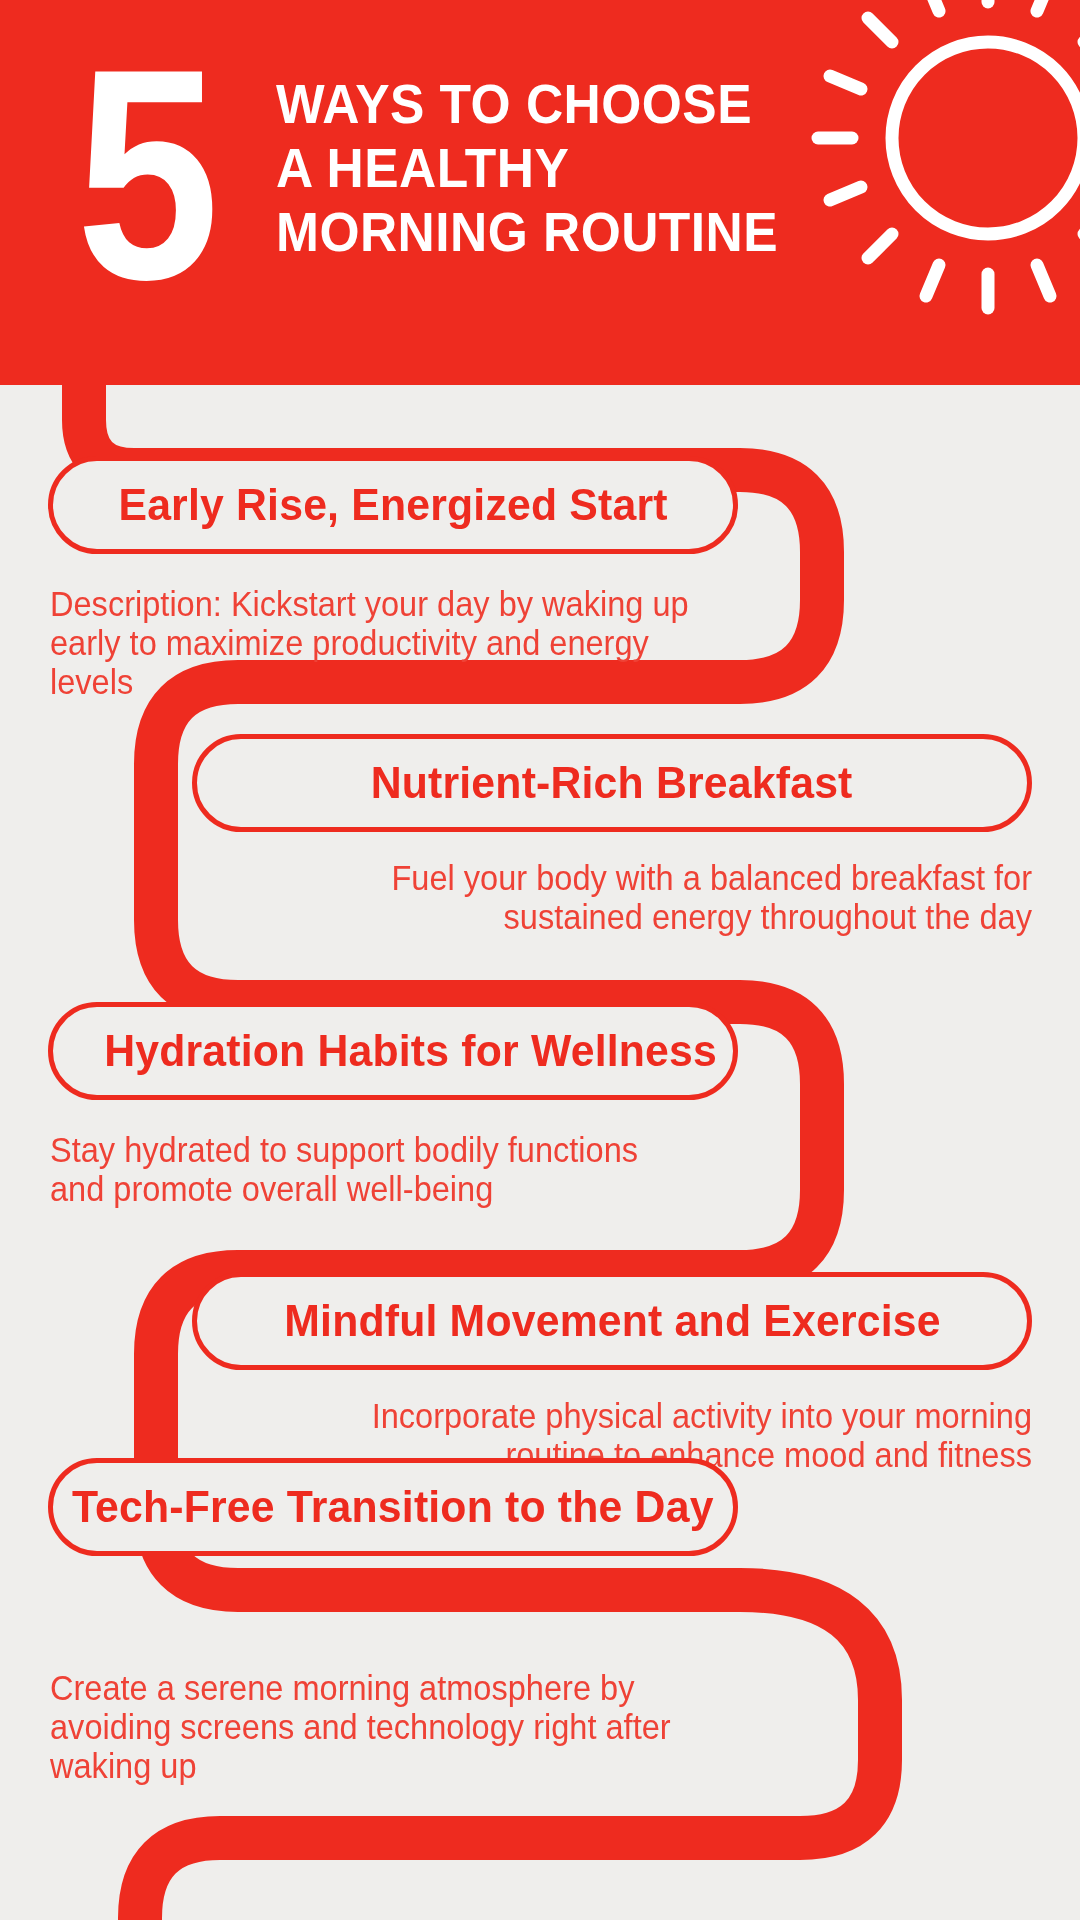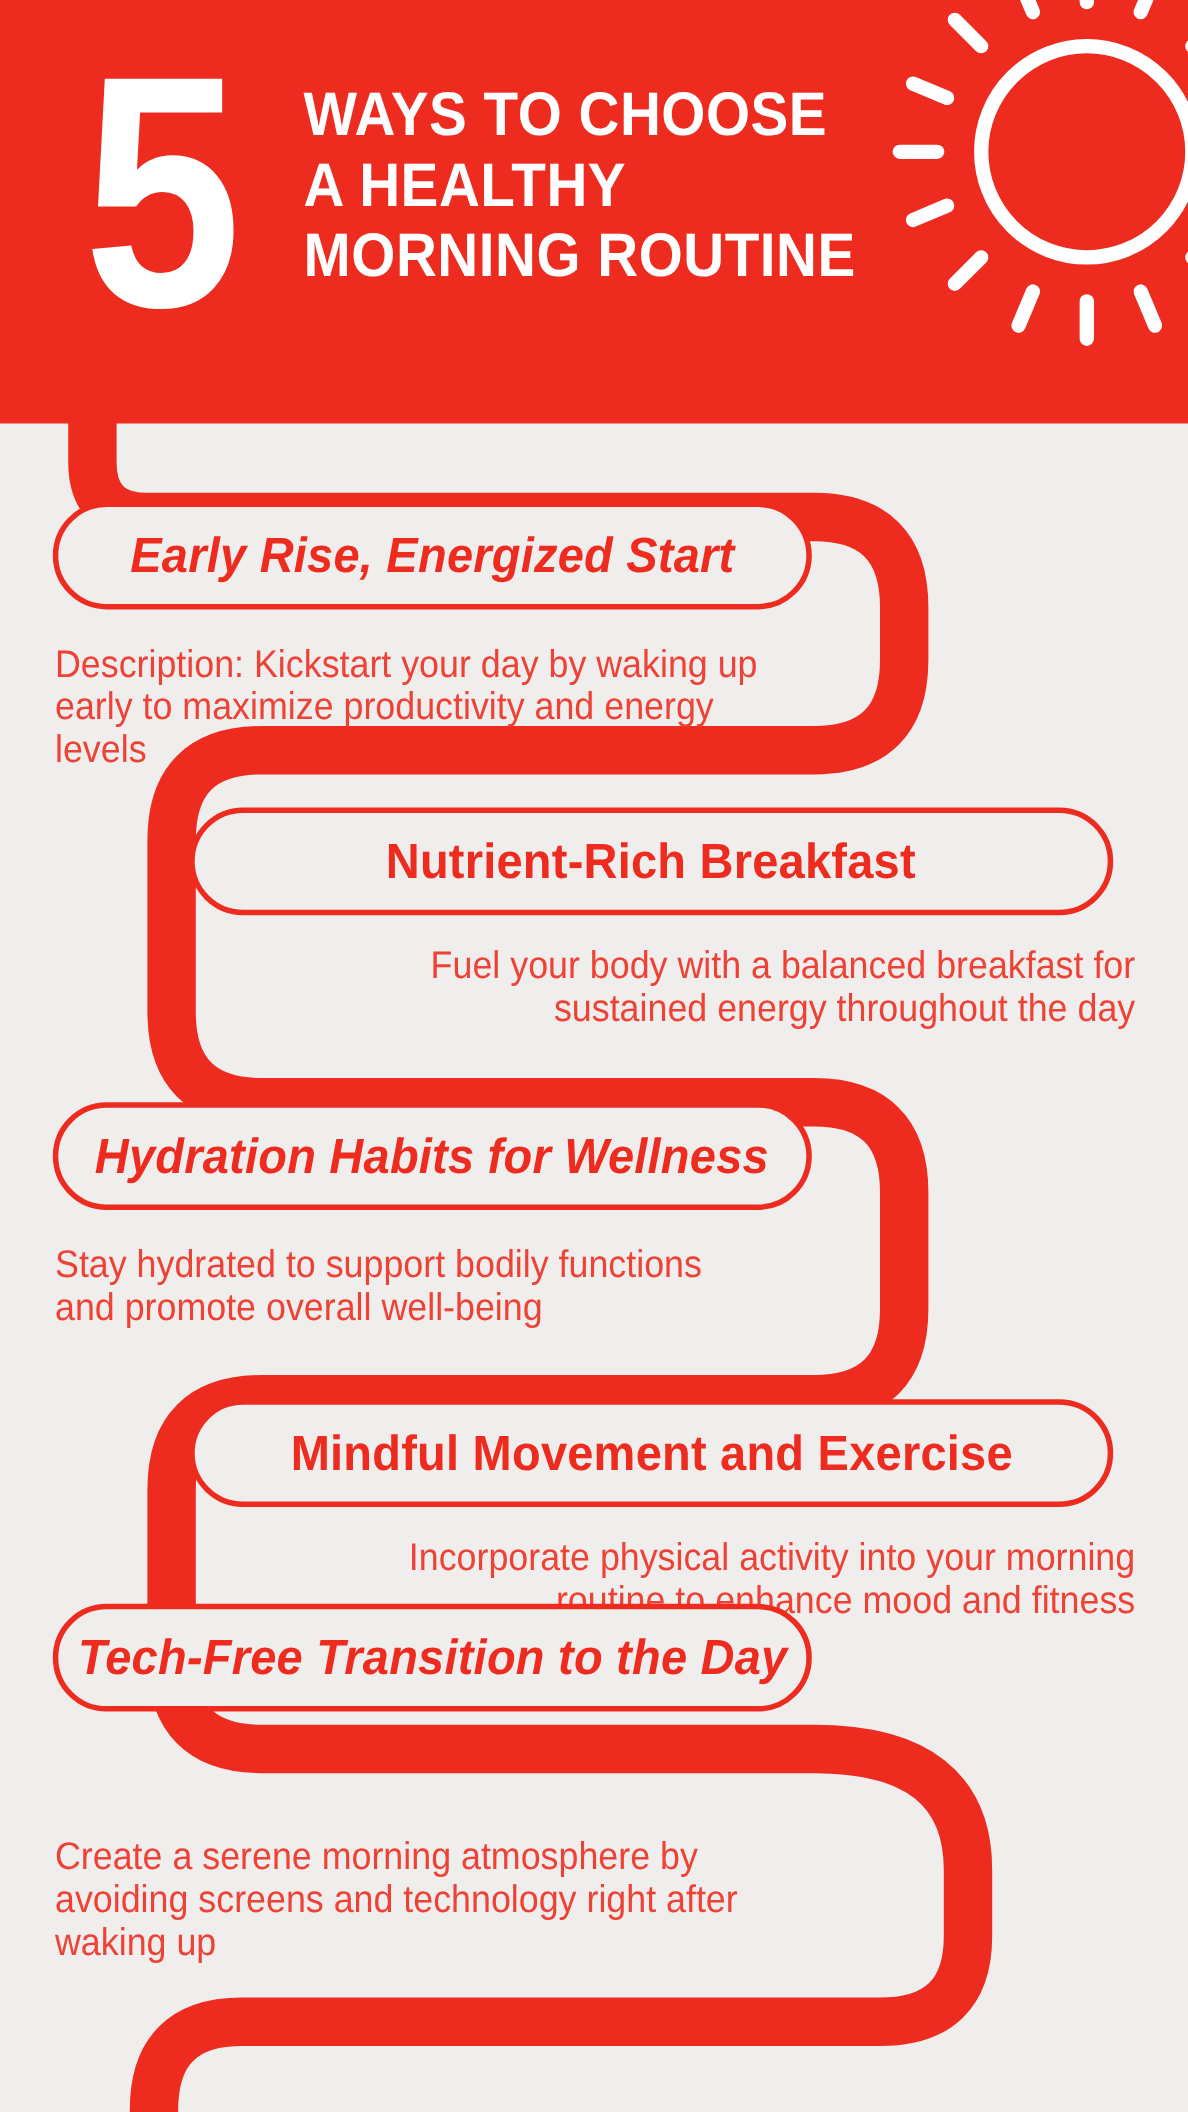--- a/index.html
+++ b/index.html
@@ -106,22 +106,22 @@
     font-weight: 300;
     font-size: 35px;
     line-height: 39px;
     color: #ef4236;
     transform: scaleX(0.93);
   }
   .desc.left  { text-align: left;  transform-origin: left top; }
   .desc.right { text-align: right; transform-origin: right top; }
 
   
-  .pill.align-left  { left: 48px; font-style: italic; }
-  .pill.align-right { right: 68px; justify-content: center; }
+  .pill.align-left  { left: 48px; }
+  .pill.align-right { right: 48px; justify-content: center; }
 </style>
 </head>
 <body>
 
 <div id="page">
 
   <div class="header">
 
     <div class="big-number">5</div>
 
@@ -191,21 +191,21 @@
   </div>
 
   <div class="step" style="top:0">
     <div class="pill align-right" style="top:734px; width:840px;">
       <span class="pill-title">Nutrient-Rich Breakfast</span>
     </div>
     <div class="desc right" style="top:858px; right:48px; width:720px;">Fuel your body with a balanced breakfast for sustained energy throughout the day</div>
   </div>
 
   <div class="step" style="top:0">
-    <div class="pill align-left" style="top:1002px; width:690px;">
+    <div class="pill align-left" style="top:1002px; width:690px;justify-content:flex-end;">
       <span class="pill-title">Hydration Habits for Wellness</span>
     </div>
     <div class="desc left" style="top:1130px; left:50px; width:680px;">Stay hydrated to support bodily functions and promote overall well-being</div>
   </div>
 
   <div class="step" style="top:0">
     <div class="pill align-right" style="top:1272px; width:840px;">
       <span class="pill-title">Mindful Movement and Exercise</span>
     </div>
     <div class="desc right" style="top:1396px; right:48px; width:720px;">Incorporate physical activity into your morning routine to enhance mood and fitness</div>

